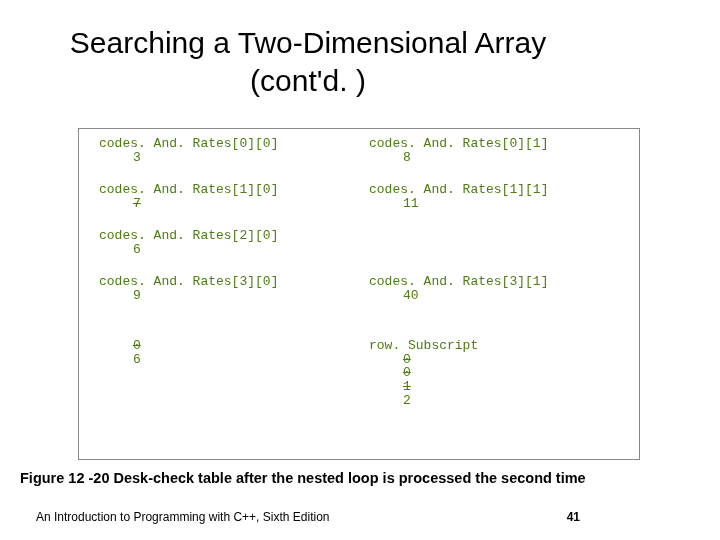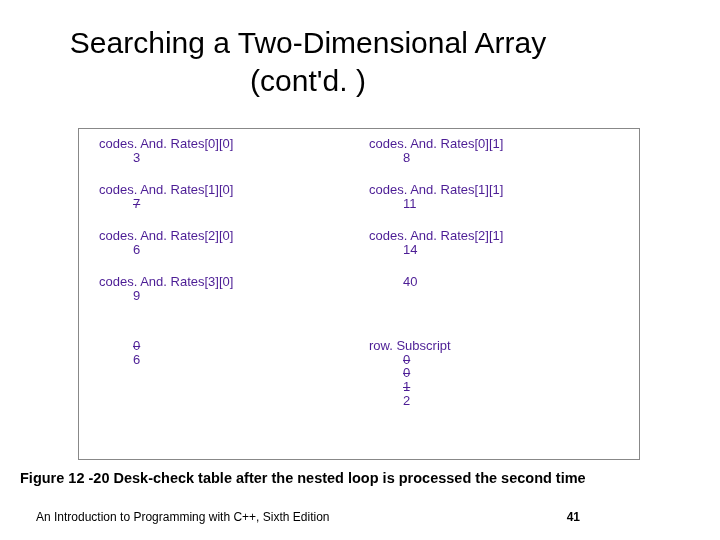--- a/index.html
+++ b/index.html
@@ -28,22 +28,22 @@
   .figure-box {
     position: absolute;
     left: 78px;
     top: 128px;
     width: 562px;
     height: 332px;
     border: 1px solid #888;
     box-sizing: border-box;
   }
   .hand {
-    font-family: Liberation Sans, sans-serif;
-    color: #4c1d95;
+    font-family: Liberation Mono, monospace;
+    color: #4d7c0f;
     font-size: 13px;
     line-height: 1.05;
     position: absolute;
   }
   .col-left  { left: 20px; width: 250px; }
   .col-right { left: 290px; width: 250px; }
   .val { padding-left: 34px; }
   .struck {
     text-decoration: line-through;
     text-decoration-thickness: 1px;
@@ -99,30 +99,27 @@
     </div>
     <div class="hand col-right" style="top:54px">
       <div>codes. And. Rates[1][1]</div>
       <div class="val">11</div>
     </div>
 
     <div class="hand col-left" style="top:100px">
       <div>codes. And. Rates[2][0]</div>
       <div class="val">6</div>
     </div>
-    <div class="hand col-right" style="top:100px">
-      <div>codes. And. Rates[2][1]</div>
-      <div class="val">14</div>
-    </div>
 
     <div class="hand col-left" style="top:146px">
       <div>codes. And. Rates[3][0]</div>
       <div class="val">9</div>
     </div>
     <div class="hand col-right" style="top:146px">
+      <div>codes. And. Rates[3][1]</div>
       <div class="val">40</div>
     </div>
 
     <div class="hand col-left" style="top:210px">
       <div class="val struck">0</div>
       <div class="val">6</div>
     </div>
 
     <div class="hand col-right" style="top:210px">
       <div>row. Subscript</div>

